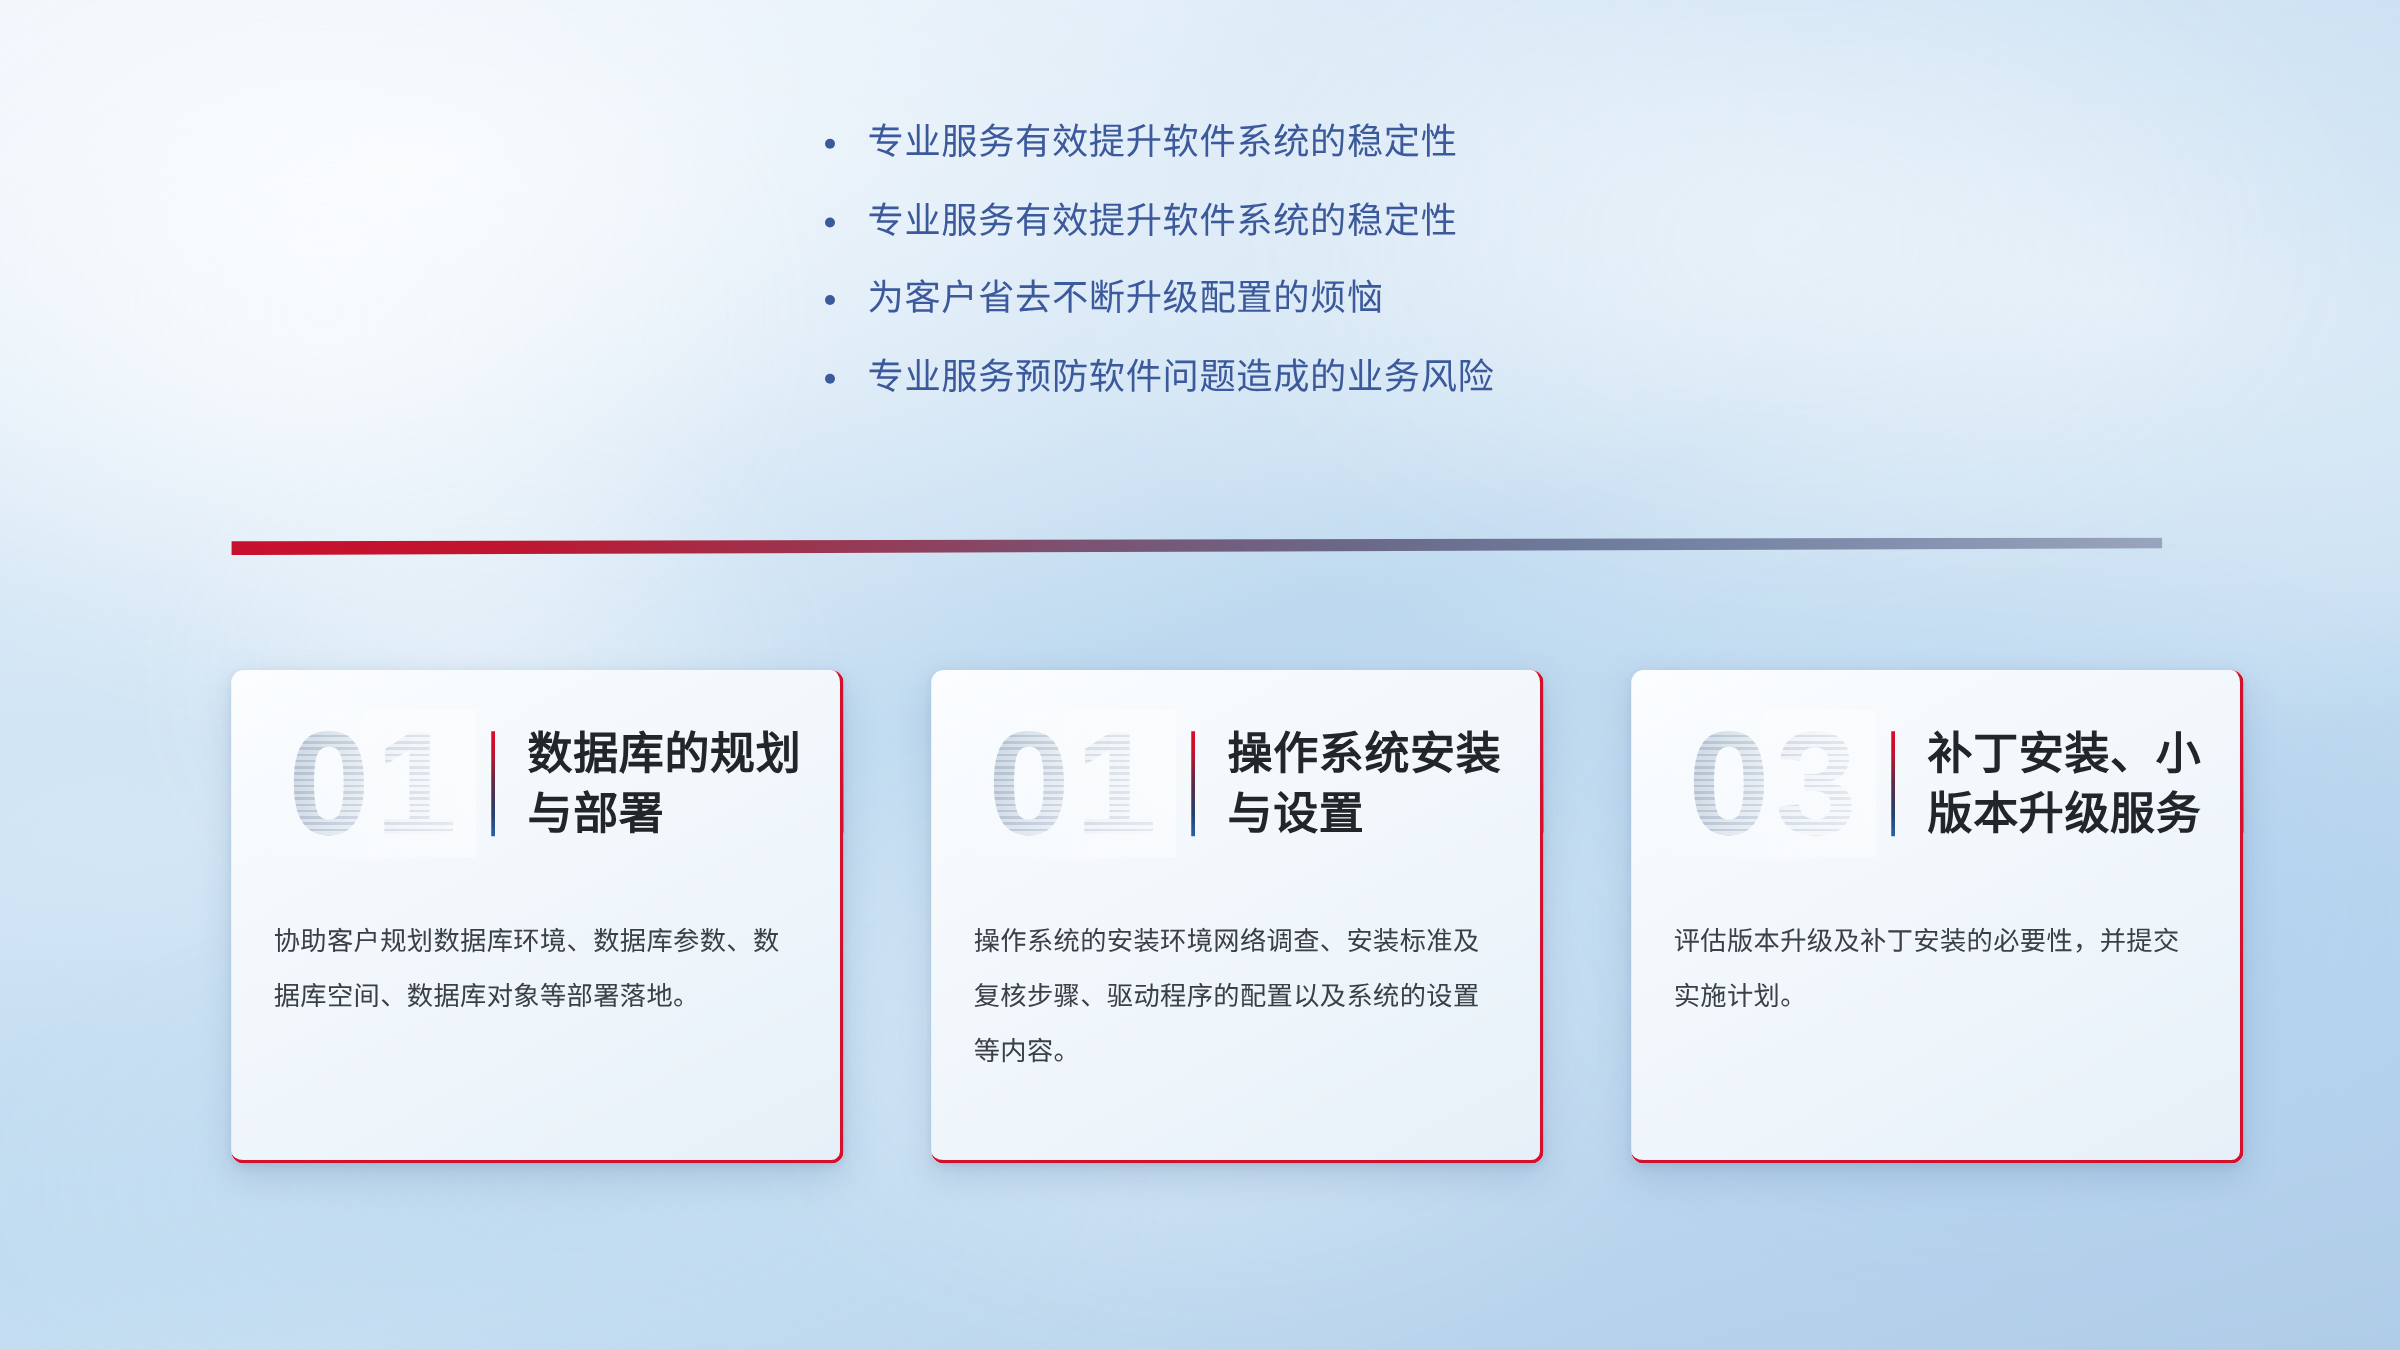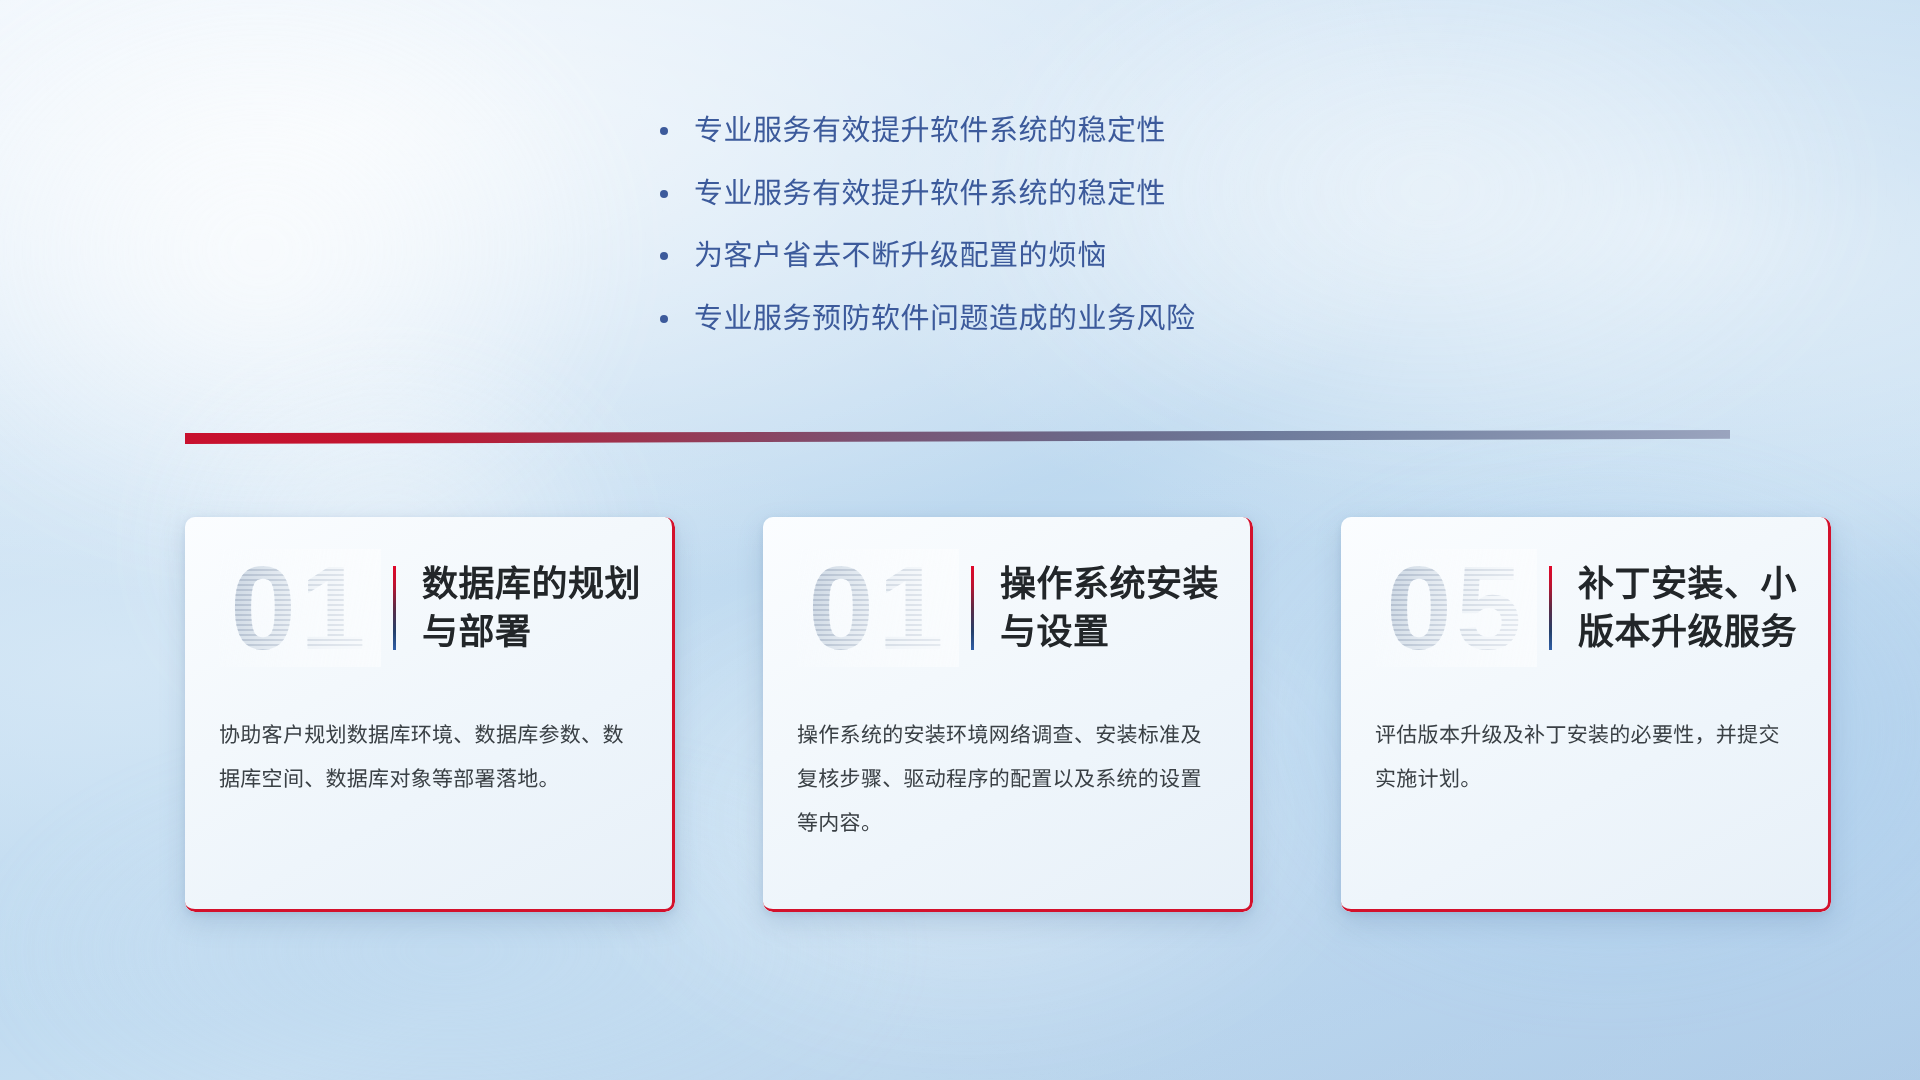--- a/index.html
+++ b/index.html
@@ -32,21 +32,21 @@
     background:radial-gradient(closest-side, rgba(255,255,255,.55), rgba(255,255,255,0)); }
   .streak.s4{ left:1230px; top:470px; width:760px; height:520px;
     background:radial-gradient(closest-side, rgba(173,209,238,.85), rgba(173,209,238,0)); }
   .streak.s5{ left:0px; top:760px;    width:900px; height:380px;
     background:radial-gradient(closest-side, rgba(186,214,238,.7), rgba(186,214,238,0)); }
   .streak.s6{ left:560px; top:560px;  width:820px; height:520px;
     background:radial-gradient(closest-side, rgba(255,255,255,.42), rgba(255,255,255,0)); }
 
   
   #bullets{
-    position:absolute; left:660px; top:112px; width:760px;
+    position:absolute; left:660px; top:96px; width:760px;
   }
   .bullet{
     display:flex; align-items:flex-start;
     margin-bottom:26px;
     color:#3c5a9b;
     font-size:29px;
     line-height:1.26;
     letter-spacing:.5px;
     font-weight:500;
   }
@@ -66,22 +66,22 @@
     position:absolute; left:0; top:0; width:100%; height:100%;
     background:linear-gradient(90deg,
        #c8102e 0%, #c0152f 14%, #9b3550 30%, #7b5272 44%,
        #6b6888 58%, #6e7b9b 70%, #7d8aa8 82%, #8d98b4 92%, #9aa4be 100%);
     clip-path:polygon(0 22%, 100% 0%, 100% 62%, 0 100%);
     box-shadow:0 3px 9px rgba(80,110,150,.30);
   }
 
   
   #cards{
-    position:absolute; left:185px; top:517px;
-    display:flex; gap:88px;
+    position:absolute; left:185px; top:536px;
+    display:flex; gap:70px;
   }
   .card{
     position:relative;
     width:490px; height:395px;
     border-radius:10px;
     background:linear-gradient(152deg,#fbfdff 0%, #f3f8fc 38%, #eef5fb 62%, #e7f0f8 100%);
     box-shadow:0 10px 26px rgba(88,120,160,.22), 0 2px 6px rgba(88,120,160,.14);
     overflow:hidden;
   }
   
@@ -208,21 +208,21 @@
         <div class="ghost-num">01</div>
         <div class="vrule"></div>
         <div class="card-title">操作系统安装与设置</div>
       </div>
       <div class="card-body">操作系统的安装环境网络调查、安装标准及复核步骤、驱动程序的配置以及系统的设置等内容。</div>
     </div>
 
     <div class="card">
       <div class="accent"></div>
       <div class="card-head">
-        <div class="ghost-num">05</div>
+        <div class="ghost-num">03</div>
         <div class="vrule"></div>
         <div class="card-title">补丁安装、小版本升级服务</div>
       </div>
       <div class="card-body">评估版本升级及补丁安装的必要性，并提交实施计划。</div>
     </div>
 
   </div>
 </div>
 
 </body></html>

